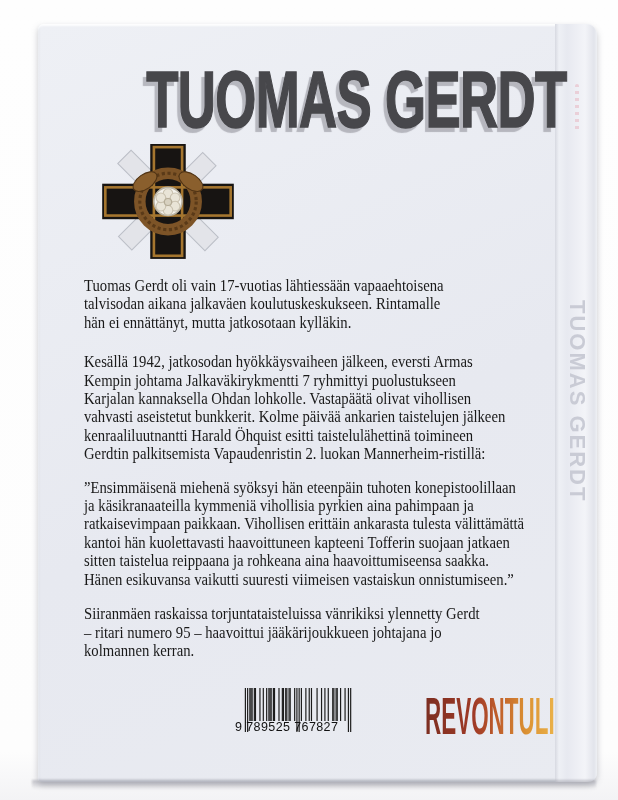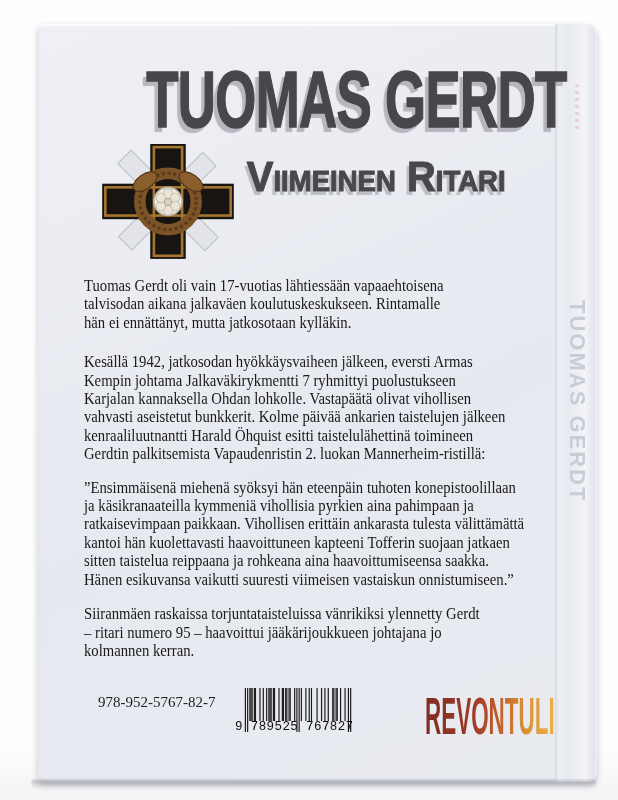--- a/index.html
+++ b/index.html
@@ -60,21 +60,21 @@
   .para-history{margin-bottom:15px !important;}
   .para-quote{margin-bottom:16px !important;}
 
   
   .isbn-block{position:absolute;left:60px;top:669px;
     font-family:"Liberation Serif",serif;font-size:15px;line-height:19px;
     color:#1d1d1f;}
   .barcode{position:absolute;left:206px;top:664px;width:112px;height:46px;}
   #barcode-svg{display:block;fill:#1c1c1c;}
   .barcode-digits{position:absolute;left:-9px;top:32px;
-    font-family:Liberation Mono, monospace;font-size:12.5px;color:#111;
+    font-family:Liberation Sans, sans-serif;font-size:12.5px;color:#111;
     letter-spacing:.4px;white-space:pre;}
   .publisher{position:absolute;left:387px;top:666px;margin:0;
     font-size:34px;line-height:34px;font-weight:bold;white-space:nowrap;
     transform:scale(.66,1.5);transform-origin:left top;
     background:linear-gradient(90deg,#7c2e21,#a03a26 38%,#c2622c 58%,#db9133 78%,#eab148);
     -webkit-background-clip:text;background-clip:text;color:transparent;}
 </style>
 </head>
 <body>
 
@@ -85,21 +85,20 @@
     <div class="spine">
       <div class="spine-text">TUOMAS GERDT</div>
     </div>
 
     <div class="page-edges"></div>
 
     <div class="cover">
 
       <h1 class="title"><span class="title-inner">TUOMAS GERDT</span></h1>
 
-      <div class="subtitle"><span class="subtitle-inner">Viimeinen Ritari</span></div>
 
       <svg class="medal" viewBox="0 0 126 112">
         <g transform="rotate(45 63 54)">
           <rect x="54" y="-2" width="18" height="114" fill="#e3e4e9" stroke="#bcbfc7" stroke-width="1"></rect>
           <rect x="4" y="45" width="118" height="18" fill="#e3e4e9" stroke="#bcbfc7" stroke-width="1"></rect>
         </g>
         <rect x="46" y="0" width="34" height="110" fill="#171412"></rect>
         <rect x="0" y="38" width="126" height="34" fill="#171412"></rect>
         <rect x="49.5" y="3" width="27" height="104" fill="none" stroke="#a5762f" stroke-width="2.5"></rect>
         <rect x="3" y="41.5" width="120" height="27" fill="none" stroke="#a5762f" stroke-width="2.5"></rect>
@@ -136,21 +135,20 @@
 ratkaisevimpaan paikkaan. Vihollisen erittäin ankarasta tulesta välittämättä
 kantoi hän kuolettavasti haavoittuneen kapteeni Tofferin suojaan jatkaen
 sitten taistelua reippaana ja rohkeana aina haavoittumiseensa saakka.
 Hänen esikuvansa vaikutti suuresti viimeisen vastaiskun onnistumiseen.”</p>
         <p class="para-closing">Siiranmäen raskaissa torjuntataisteluissa vänrikiksi ylennetty Gerdt
 – ritari numero 95 – haavoittui jääkärijoukkueen johtajana jo
 kolmannen kerran.</p>
       </div>
 
       <div class="isbn-block">
-        <div>978-952-5767-82-7</div>
       </div>
 
       <div class="barcode">
         <svg id="barcode-svg" width="108" height="44" viewBox="0 0 106.4 44">
             <rect x="0.00" y="0" width="1.18" height="44"></rect>
             <rect x="2.24" y="0" width="1.18" height="44"></rect>
             <rect x="4.48" y="0" width="1.18" height="33"></rect>
             <rect x="5.60" y="0" width="1.18" height="33"></rect>
             <rect x="6.72" y="0" width="1.18" height="33"></rect>
             <rect x="8.96" y="0" width="1.18" height="33"></rect>

